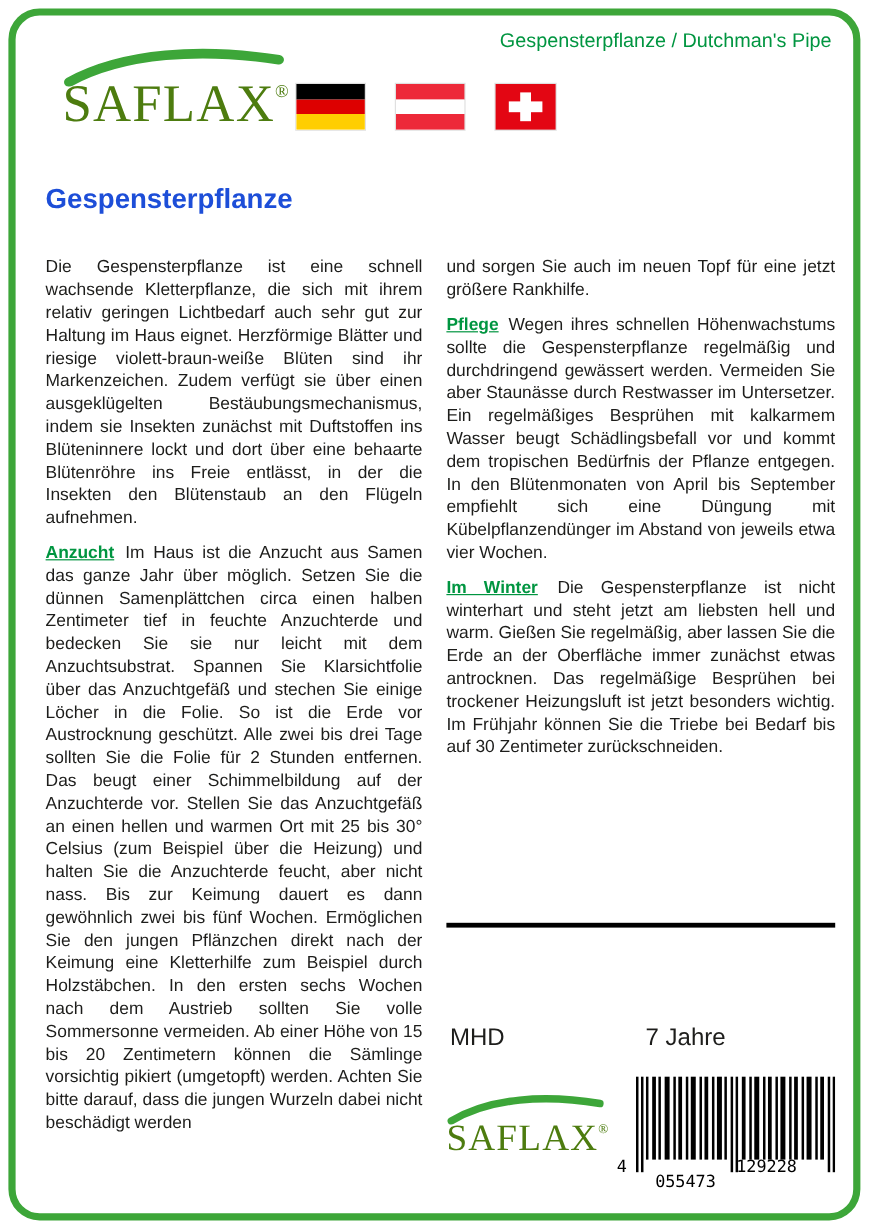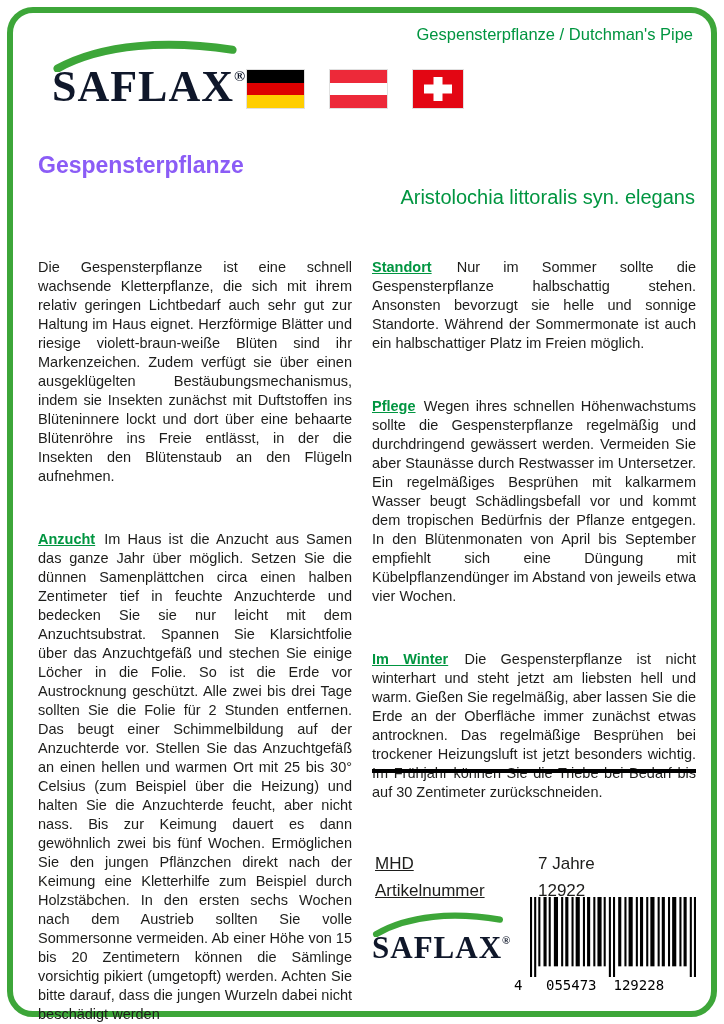--- a/index.html
+++ b/index.html
@@ -25,25 +25,25 @@
     top: 25px;
     right: 31px;
     color: #009540;
     font-size: 16.5px;
   }
   .logo { position: absolute; }
   .logo-main { top: 40px; left: 52px; width: 186px; }
   .swoosh { display: block; width: 100%; height: 32px; margin-bottom: -7px; }
   .logo-text {
     font-family: "Liberation Serif", serif;
-    font-weight: 700;
+    font-weight: 400;
     font-size: 44px;
     letter-spacing: 1px;
     line-height: 1;
-    color: #0f172a;
+    color: #4d7c0f;
     white-space: nowrap;
   }
   .reg { font-size: 15px; vertical-align: 20px; letter-spacing: 0; }
   .flags {
     position: absolute;
     top: 70px;
     left: 247px;
     display: flex;
     gap: 26px;
     align-items: center;
@@ -57,74 +57,74 @@
   .flag-at .s3 { height: 33%; background: #ed2939; }
   .flag-ch { width: 50px; background: #e30613; position: relative; }
   .cross-v { position: absolute; left: 50%; top: 7px; bottom: 7px; width: 9px; transform: translateX(-50%); background: #fff; }
   .cross-h { position: absolute; top: 50%; left: 11px; right: 11px; height: 9px; transform: translateY(-50%); background: #fff; }
   .main-title {
     position: absolute;
     top: 152px;
     left: 38px;
     font-size: 23px;
     font-weight: bold;
-    color: #8b5cf6;
+    color: #1d4ed8;
   }
   .botanical {
     position: absolute;
     top: 186px;
     right: 29px;
     font-size: 20px;
     color: #009540;
   }
   .col {
     position: absolute;
     top: 214px;
     font-size: 14.5px;
     line-height: 19px;
     text-align: justify;
     color: #1d1d1b;
   }
   .col-left { left: 38px; width: 314px; }
   .col-right { left: 372px; width: 324px; }
-  .col p { margin-bottom: 10px; margin-top: 44px; }
+  .col p { margin-bottom: 10px; }
   .sec-head {
     color: #009540;
     font-weight: bold;
     text-decoration: underline;
     margin-right: 2px;
   }
   .divider {
     position: absolute;
     left: 372px;
     top: 769px;
     width: 324px;
     height: 4px;
     background: #000;
   }
-  .meta { position: absolute; left: 375px; width: 320px; font-size: 17px; text-decoration: underline; }
+  .meta { position: absolute; left: 375px; width: 320px; font-size: 20px; }
   .meta .val { position: absolute; left: 163px; }
   .meta-mhd { top: 854px; }
   .meta-art { top: 881px; }
   .logo-footer { top: 912px; left: 372px; width: 132px; }
   .logo-footer .swoosh { height: 25px; margin-bottom: -5px; }
   .logo-footer .logo-text { font-size: 31px; }
   .logo-footer .reg { font-size: 11px; vertical-align: 14px; }
   .barcode { position: absolute; left: 514px; top: 897px; width: 184px; height: 96px; }
   .bc-bars { position: absolute; left: 16px; top: 0; width: 166px; height: 80px; }
   .bc-digits {
     position: absolute;
     left: 0; right: 0; bottom: 0;
     display: flex;
     font-family: "DejaVu Sans Mono", monospace;
     font-size: 14px;
     color: #000;
   }
   .bc-d1 { width: 15px; }
-  .bc-d2 { flex: 1; text-align: center; }
+  .bc-d2 { flex: 1; text-align: center; margin-top: 12px; }
   .bc-d3 { flex: 1; text-align: left; }
 </style>
 </head>
 <body>
 
 <div class="page">
   <div class="frame"></div>
 
   <div class="top-title">Gespensterpflanze / Dutchman's Pipe</div>
 
@@ -146,42 +146,37 @@
         <div class="s2"></div>
         <div class="s3"></div>
       </div>
     <div class="flag flag-ch">
         <span class="cross-v"></span>
         <span class="cross-h"></span>
       </div>
   </div>
 
   <h1 class="main-title">Gespensterpflanze</h1>
-  <div class="botanical">Aristolochia littoralis syn. elegans</div>
 
   <div class="col col-left">
     <p>Die Gespensterpflanze ist eine schnell wachsende Kletterpflanze, die sich mit ihrem relativ geringen Lichtbedarf auch sehr gut zur Haltung im Haus eignet. Herzförmige Blätter und riesige violett-braun-weiße Blüten sind ihr Markenzeichen. Zudem verfügt sie über einen ausgeklügelten Bestäubungsmechanismus, indem sie Insekten zunächst mit Duftstoffen ins Blüteninnere lockt und dort über eine behaarte Blütenröhre ins Freie entlässt, in der die Insekten den Blütenstaub an den Flügeln aufnehmen.</p>
     <p><span class="sec-head">Anzucht</span> <span>Im Haus ist die Anzucht aus Samen das ganze Jahr über möglich. Setzen Sie die dünnen Samenplättchen circa einen halben Zentimeter tief in feuchte Anzuchterde und bedecken Sie sie nur leicht mit dem Anzuchtsubstrat. Spannen Sie Klarsichtfolie über das Anzuchtgefäß und stechen Sie einige Löcher in die Folie. So ist die Erde vor Austrocknung geschützt. Alle zwei bis drei Tage sollten Sie die Folie für 2 Stunden entfernen. Das beugt einer Schimmelbildung auf der Anzuchterde vor. Stellen Sie das Anzuchtgefäß an einen hellen und warmen Ort mit 25 bis 30° Celsius (zum Beispiel über die Heizung) und halten Sie die Anzuchterde feucht, aber nicht nass. Bis zur Keimung dauert es dann gewöhnlich zwei bis fünf Wochen. Ermöglichen Sie den jungen Pflänzchen direkt nach der Keimung eine Kletterhilfe zum Beispiel durch Holzstäbchen. In den ersten sechs Wochen nach dem Austrieb sollten Sie volle Sommersonne vermeiden. Ab einer Höhe von 15 bis 20 Zentimetern können die Sämlinge vorsichtig pikiert (umgetopft) werden. Achten Sie bitte darauf, dass die jungen Wurzeln dabei nicht beschädigt werden</span></p>
   </div>
 
   <div class="col col-right">
-    <p><span class="sec-head">Standort</span> <span>Nur im Sommer sollte die Gespensterpflanze halbschattig stehen. Ansonsten bevorzugt sie helle und sonnige Standorte. Während der Sommermonate ist auch ein halbschattiger Platz im Freien möglich.</span></p>
+    <p>und sorgen Sie auch im neuen Topf für eine jetzt größere Rankhilfe.</p>
     <p><span class="sec-head">Pflege</span> <span>Wegen ihres schnellen Höhenwachstums sollte die Gespensterpflanze regelmäßig und durchdringend gewässert werden. Vermeiden Sie aber Staunässe durch Restwasser im Untersetzer. Ein regelmäßiges Besprühen mit kalkarmem Wasser beugt Schädlingsbefall vor und kommt dem tropischen Bedürfnis der Pflanze entgegen. In den Blütenmonaten von April bis September empfiehlt sich eine Düngung mit Kübelpflanzendünger im Abstand von jeweils etwa vier Wochen.</span></p>
     <p><span class="sec-head">Im Winter</span> <span>Die Gespensterpflanze ist nicht winterhart und steht jetzt am liebsten hell und warm. Gießen Sie regelmäßig, aber lassen Sie die Erde an der Oberfläche immer zunächst etwas antrocknen. Das regelmäßige Besprühen bei trockener Heizungsluft ist jetzt besonders wichtig. Im Frühjahr können Sie die Triebe bei Bedarf bis auf 30 Zentimeter zurückschneiden.</span></p>
   </div>
 
   <div class="divider"></div>
 
   <div class="meta meta-mhd">
     <span>MHD</span>
     <span class="val">7 Jahre</span>
-  </div>
-  <div class="meta meta-art">
-    <span>Artikelnummer</span>
-    <span class="val">12922</span>
   </div>
 
   <div class="logo logo-footer">
     <svg class="swoosh" viewBox="0 0 200 36" preserveAspectRatio="none" aria-hidden="true">
       <path d="M6 32 C 55 4, 125 0, 194 11" fill="none" stroke="#3da639" stroke-width="9" stroke-linecap="round"></path>
     </svg>
     <div class="logo-text"><span>SAFLAX</span><span class="reg">®</span></div>
   </div>
 
   <div class="barcode">

